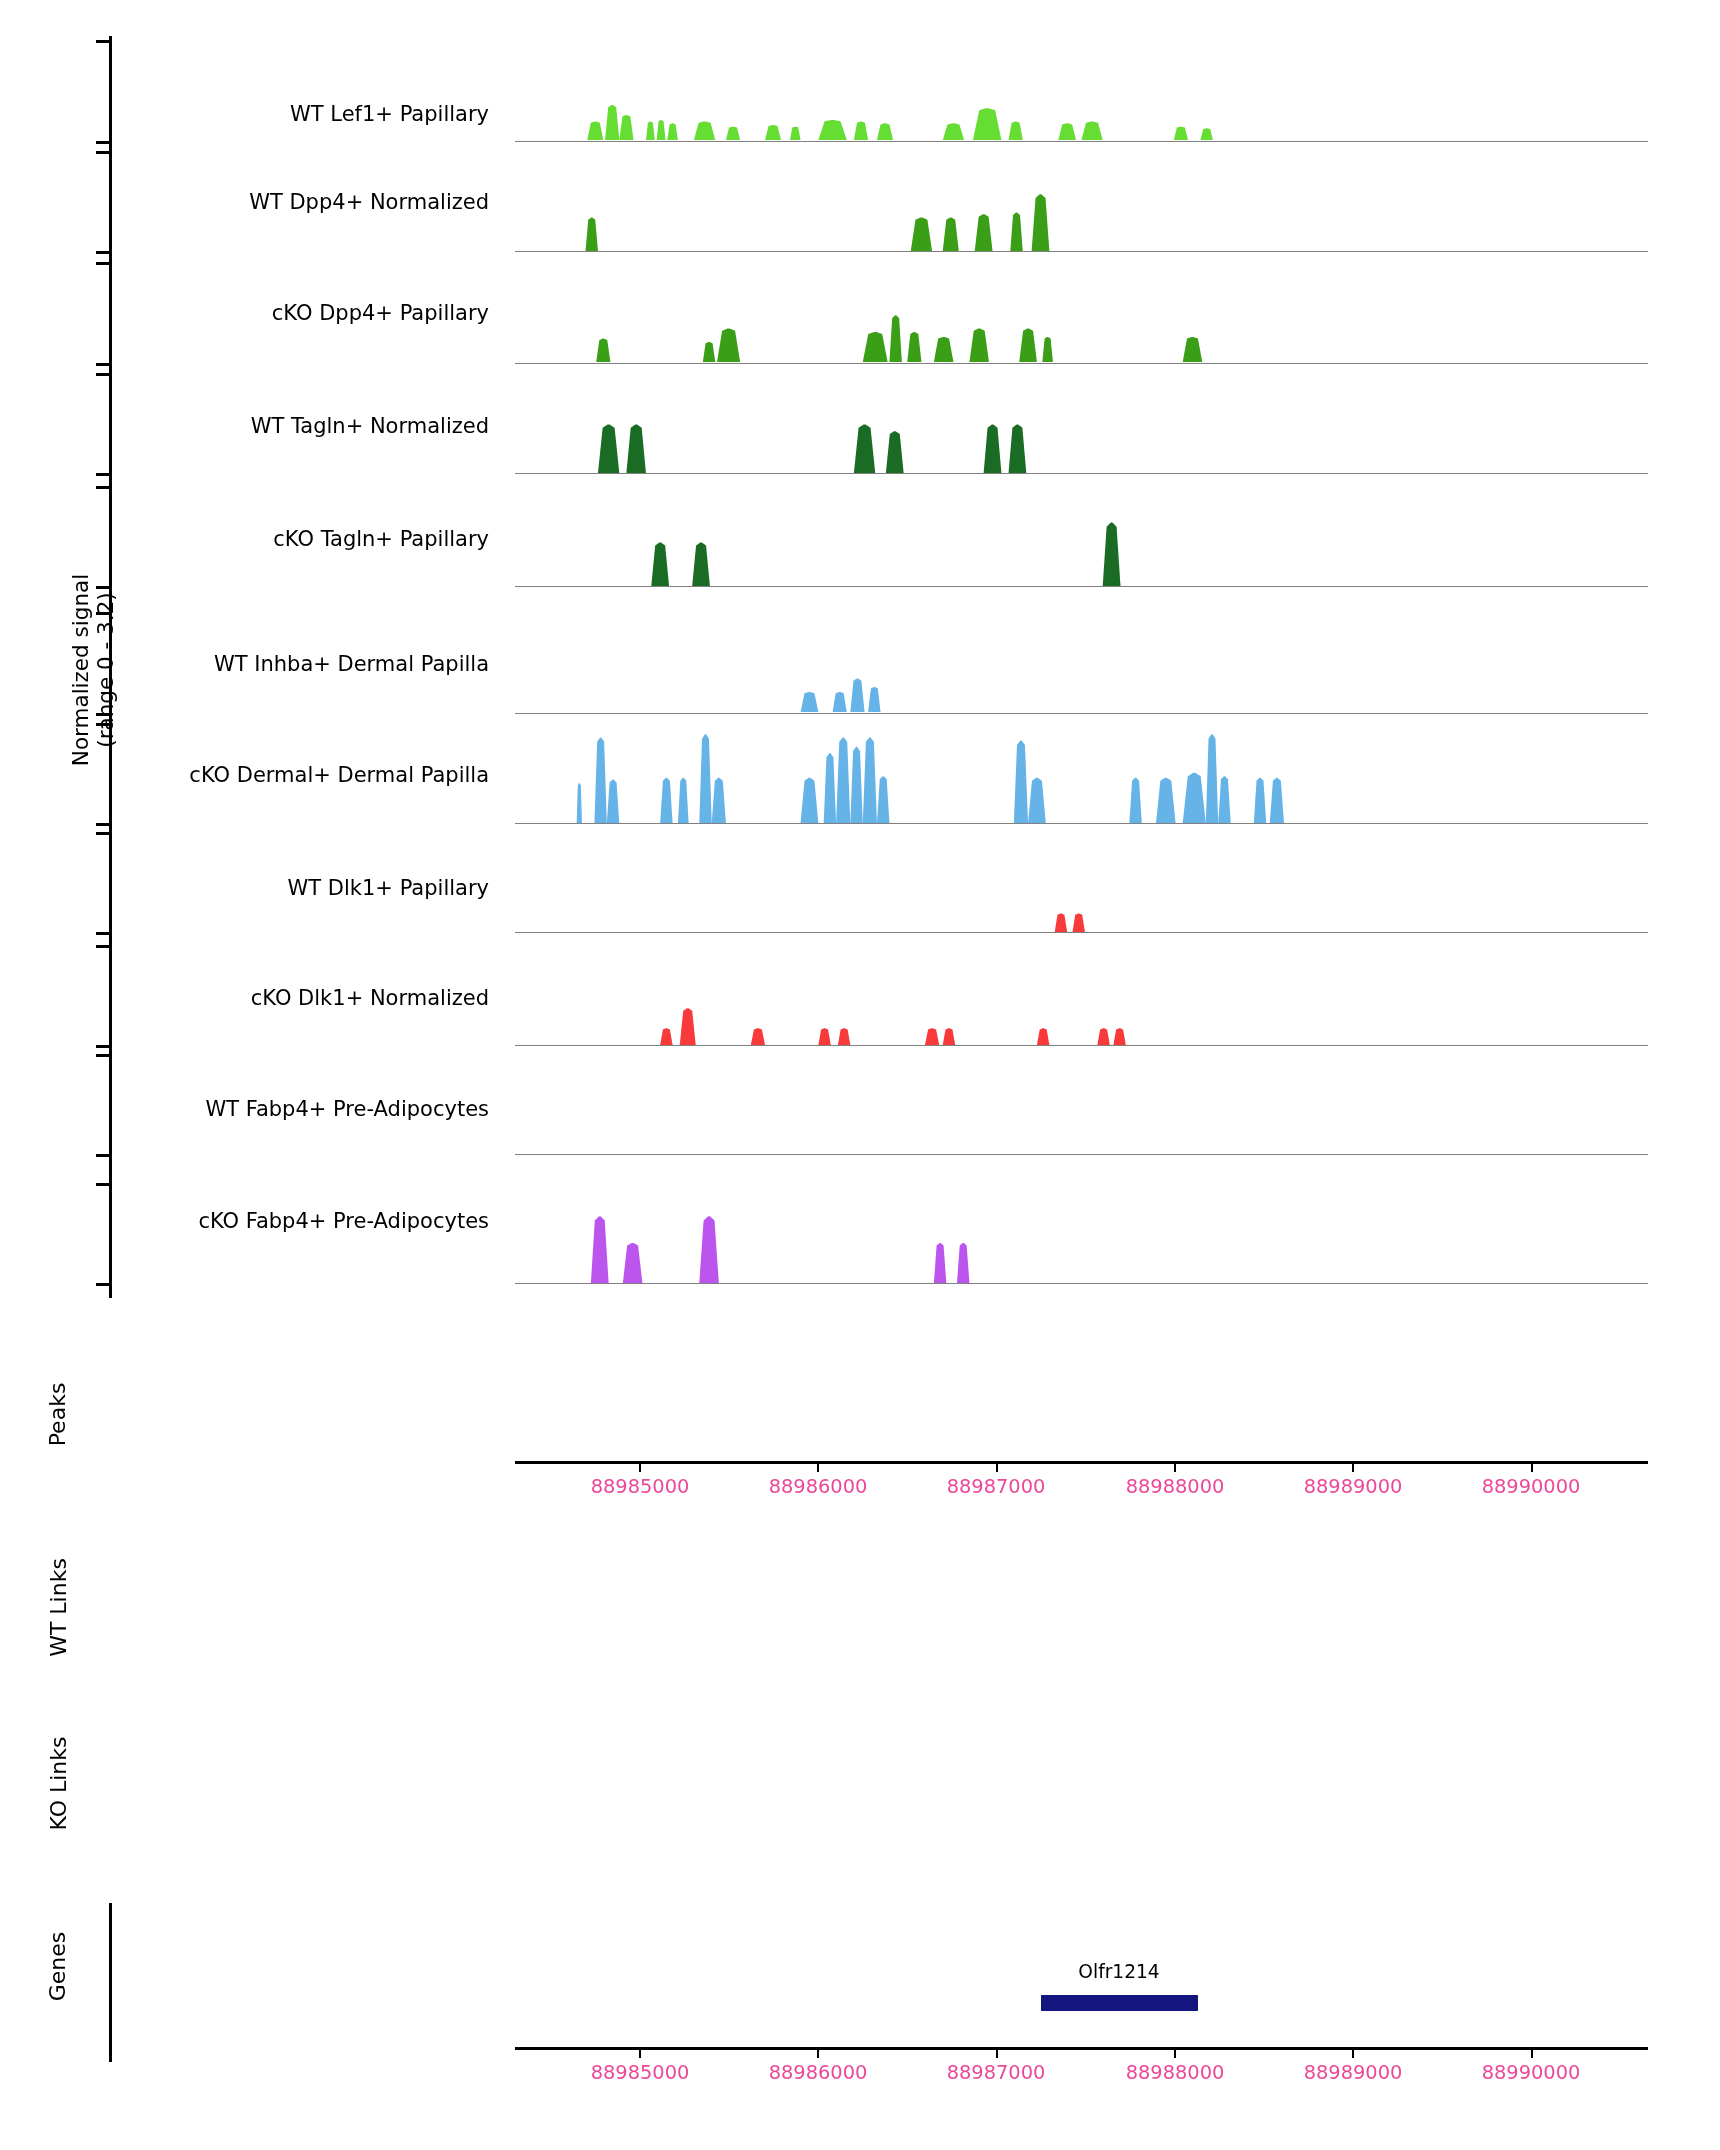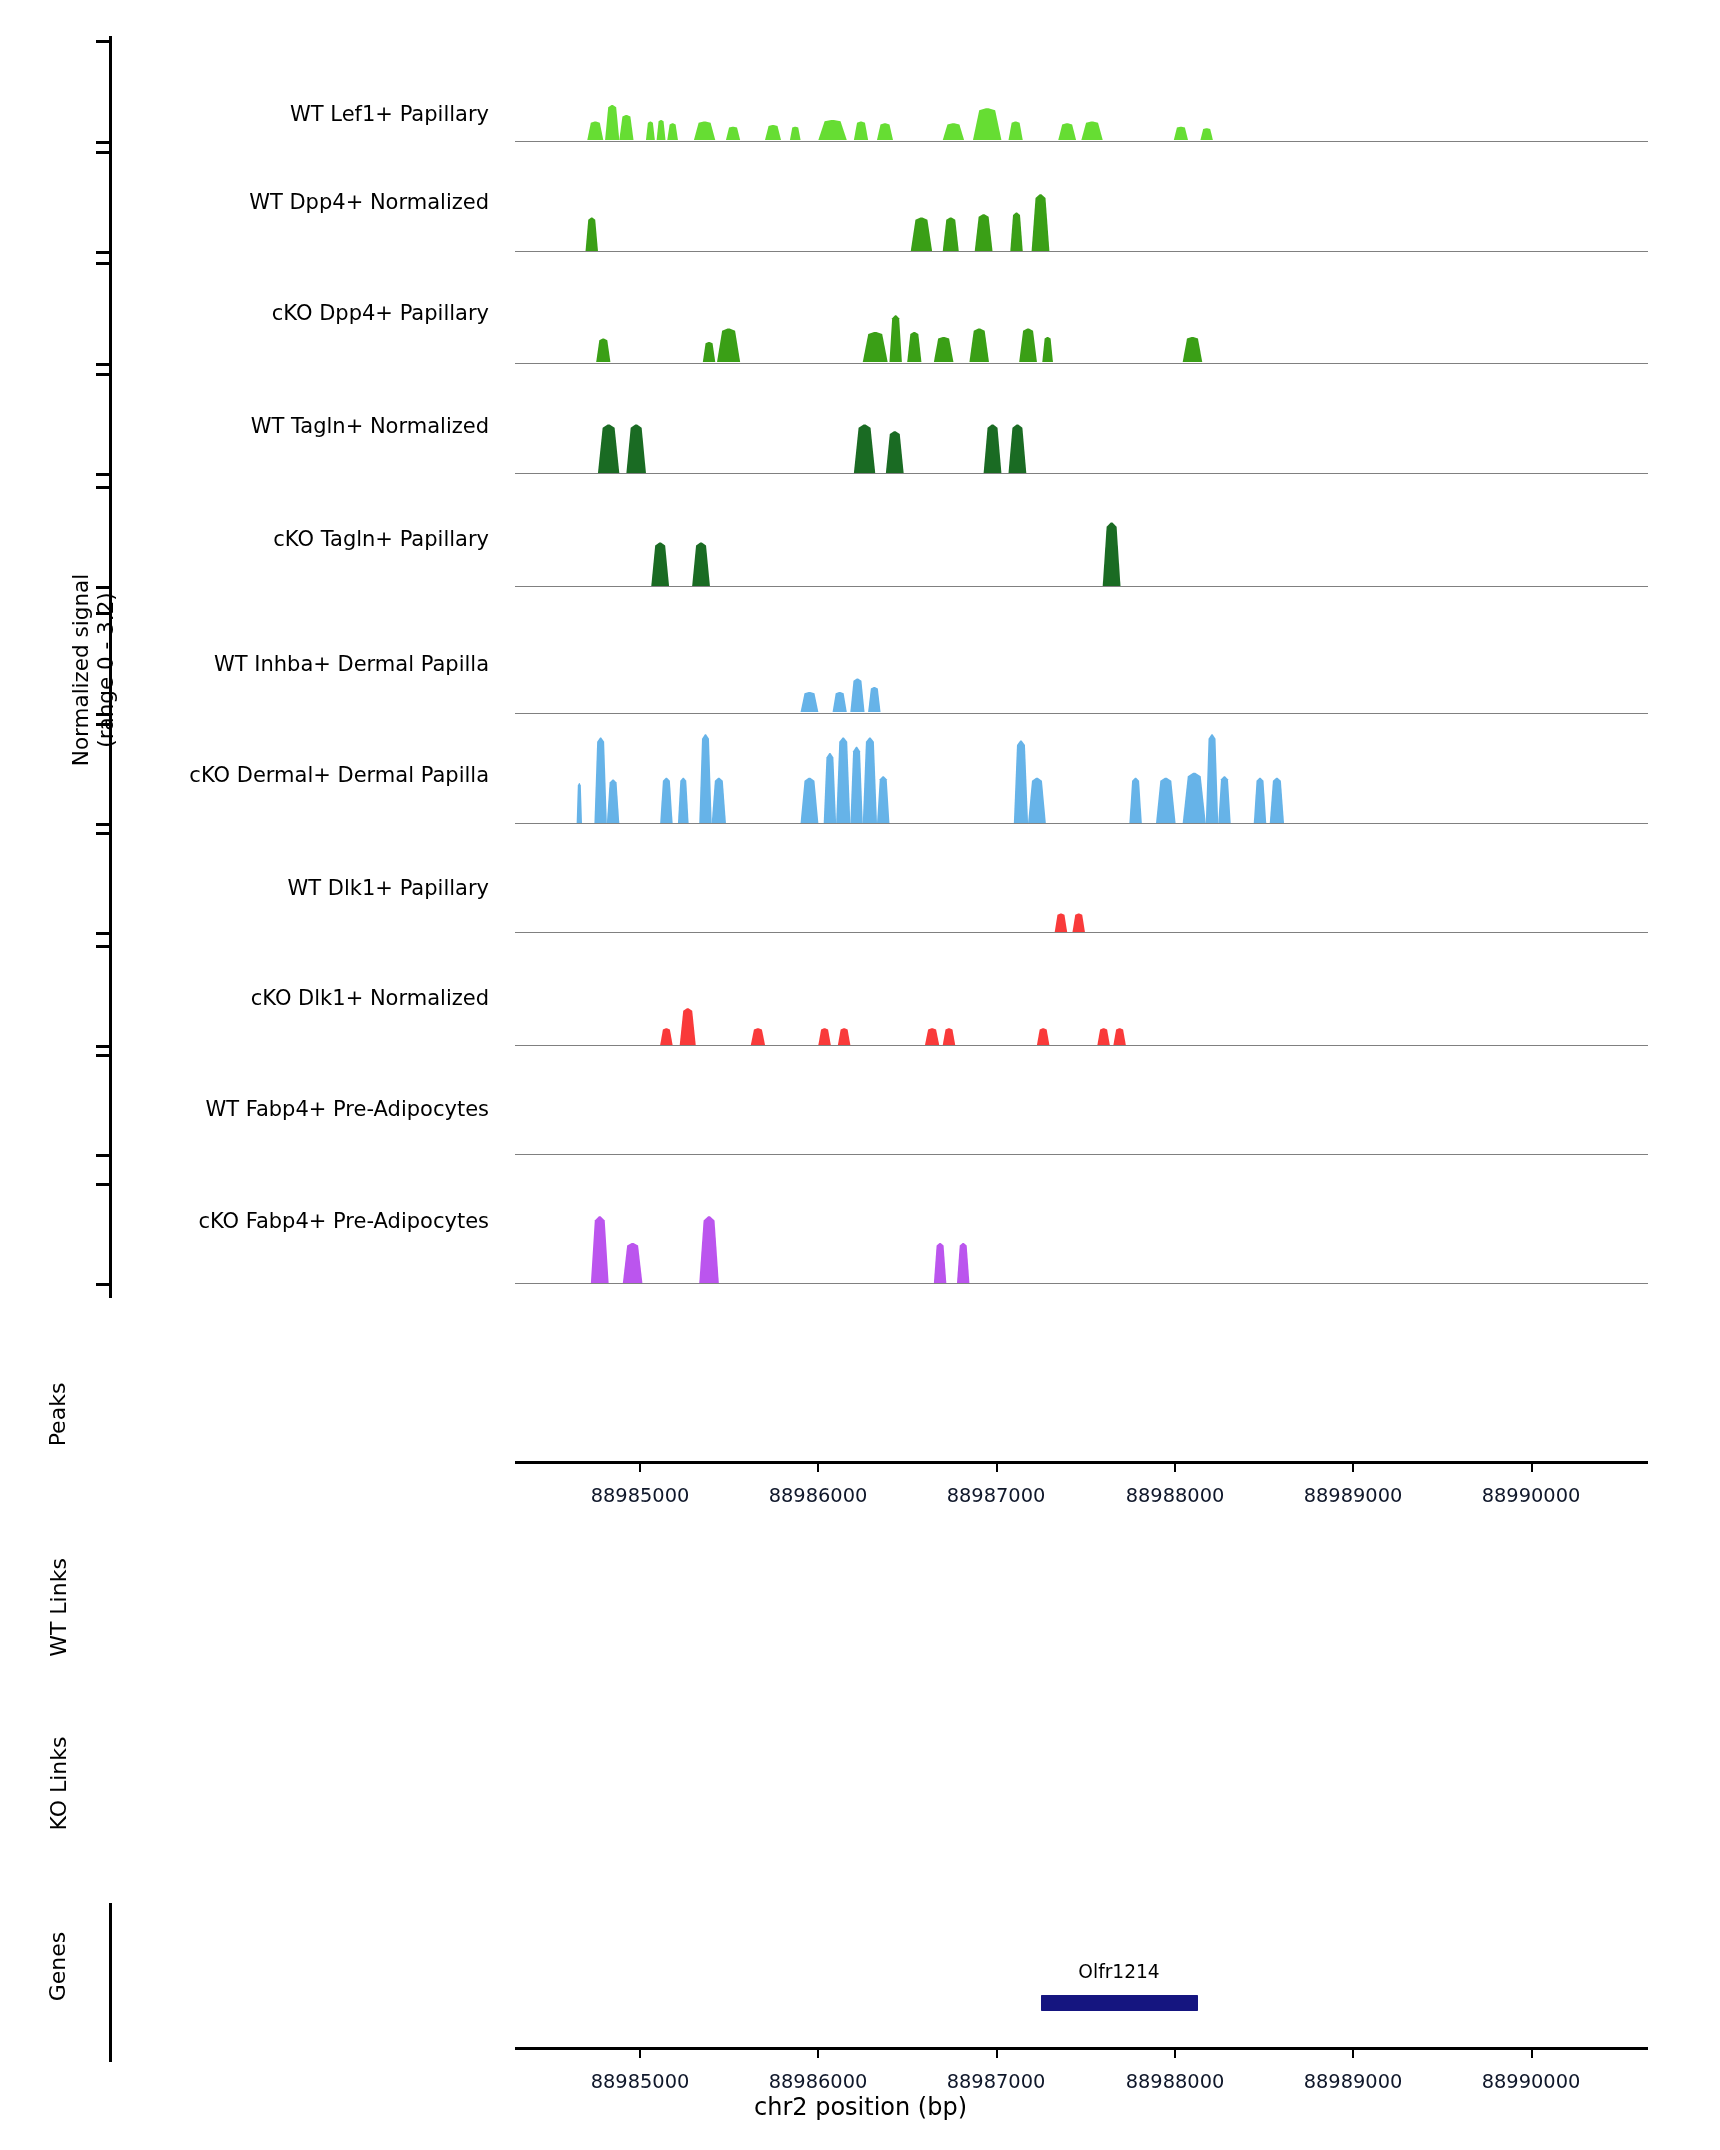--- a/index.html
+++ b/index.html
@@ -69,25 +69,24 @@
   }
   .x-tick {
     position: absolute;
     width: 2.2px;
     height: 8px;
     background: #000;
   }
   .x-tick-label {
     position: absolute;
     font-size: 19.4px;
-    color: #0f172a;
+    color: #ec4899;
     text-align: center;
     white-space: nowrap;
     transform: translateX(-50%);
-    margin-top: 9px;
   }
   .x-axis-title {
     position: absolute;
     font-size: 24px;
     color: #000;
     text-align: center;
     width: 100%;
     left: 0;
   }
 
@@ -336,21 +335,20 @@
       <div class="x-tick" style="left: 996px; top: 2050px;"></div>
       <div class="x-tick-label" style="left: 996px; top: 2061px;">88987000</div>
       <div class="x-tick" style="left: 1174px; top: 2050px;"></div>
       <div class="x-tick-label" style="left: 1175px; top: 2061px;">88988000</div>
       <div class="x-tick" style="left: 1352px; top: 2050px;"></div>
       <div class="x-tick-label" style="left: 1353px; top: 2061px;">88989000</div>
       <div class="x-tick" style="left: 1531px; top: 2050px;"></div>
       <div class="x-tick-label" style="left: 1531px; top: 2061px;">88990000</div>
     </div>
 
-  <div class="x-axis-title" style="top:2093px;">chr2 position (bp)</div>
 
   <div class="section-label" style="left:-7.2px; top:1402px; width:129px; text-align:center; transform: rotate(-90deg);">Peaks</div>
 
   <div class="section-label" style="left:-39px; top:1595px; width:194px; text-align:center; transform: rotate(-90deg);">WT Links</div>
 
   <div class="section-label" style="left:-39px; top:1771px; width:194px; text-align:center; transform: rotate(-90deg);">KO Links</div>
 
   <div class="section-label" style="left:-29px; top:1954px; width:172px; text-align:center; transform: rotate(-90deg);">Genes</div>
 
   <div class="section-spine" style="left:109px; top:1903px; height:159px;"></div>

